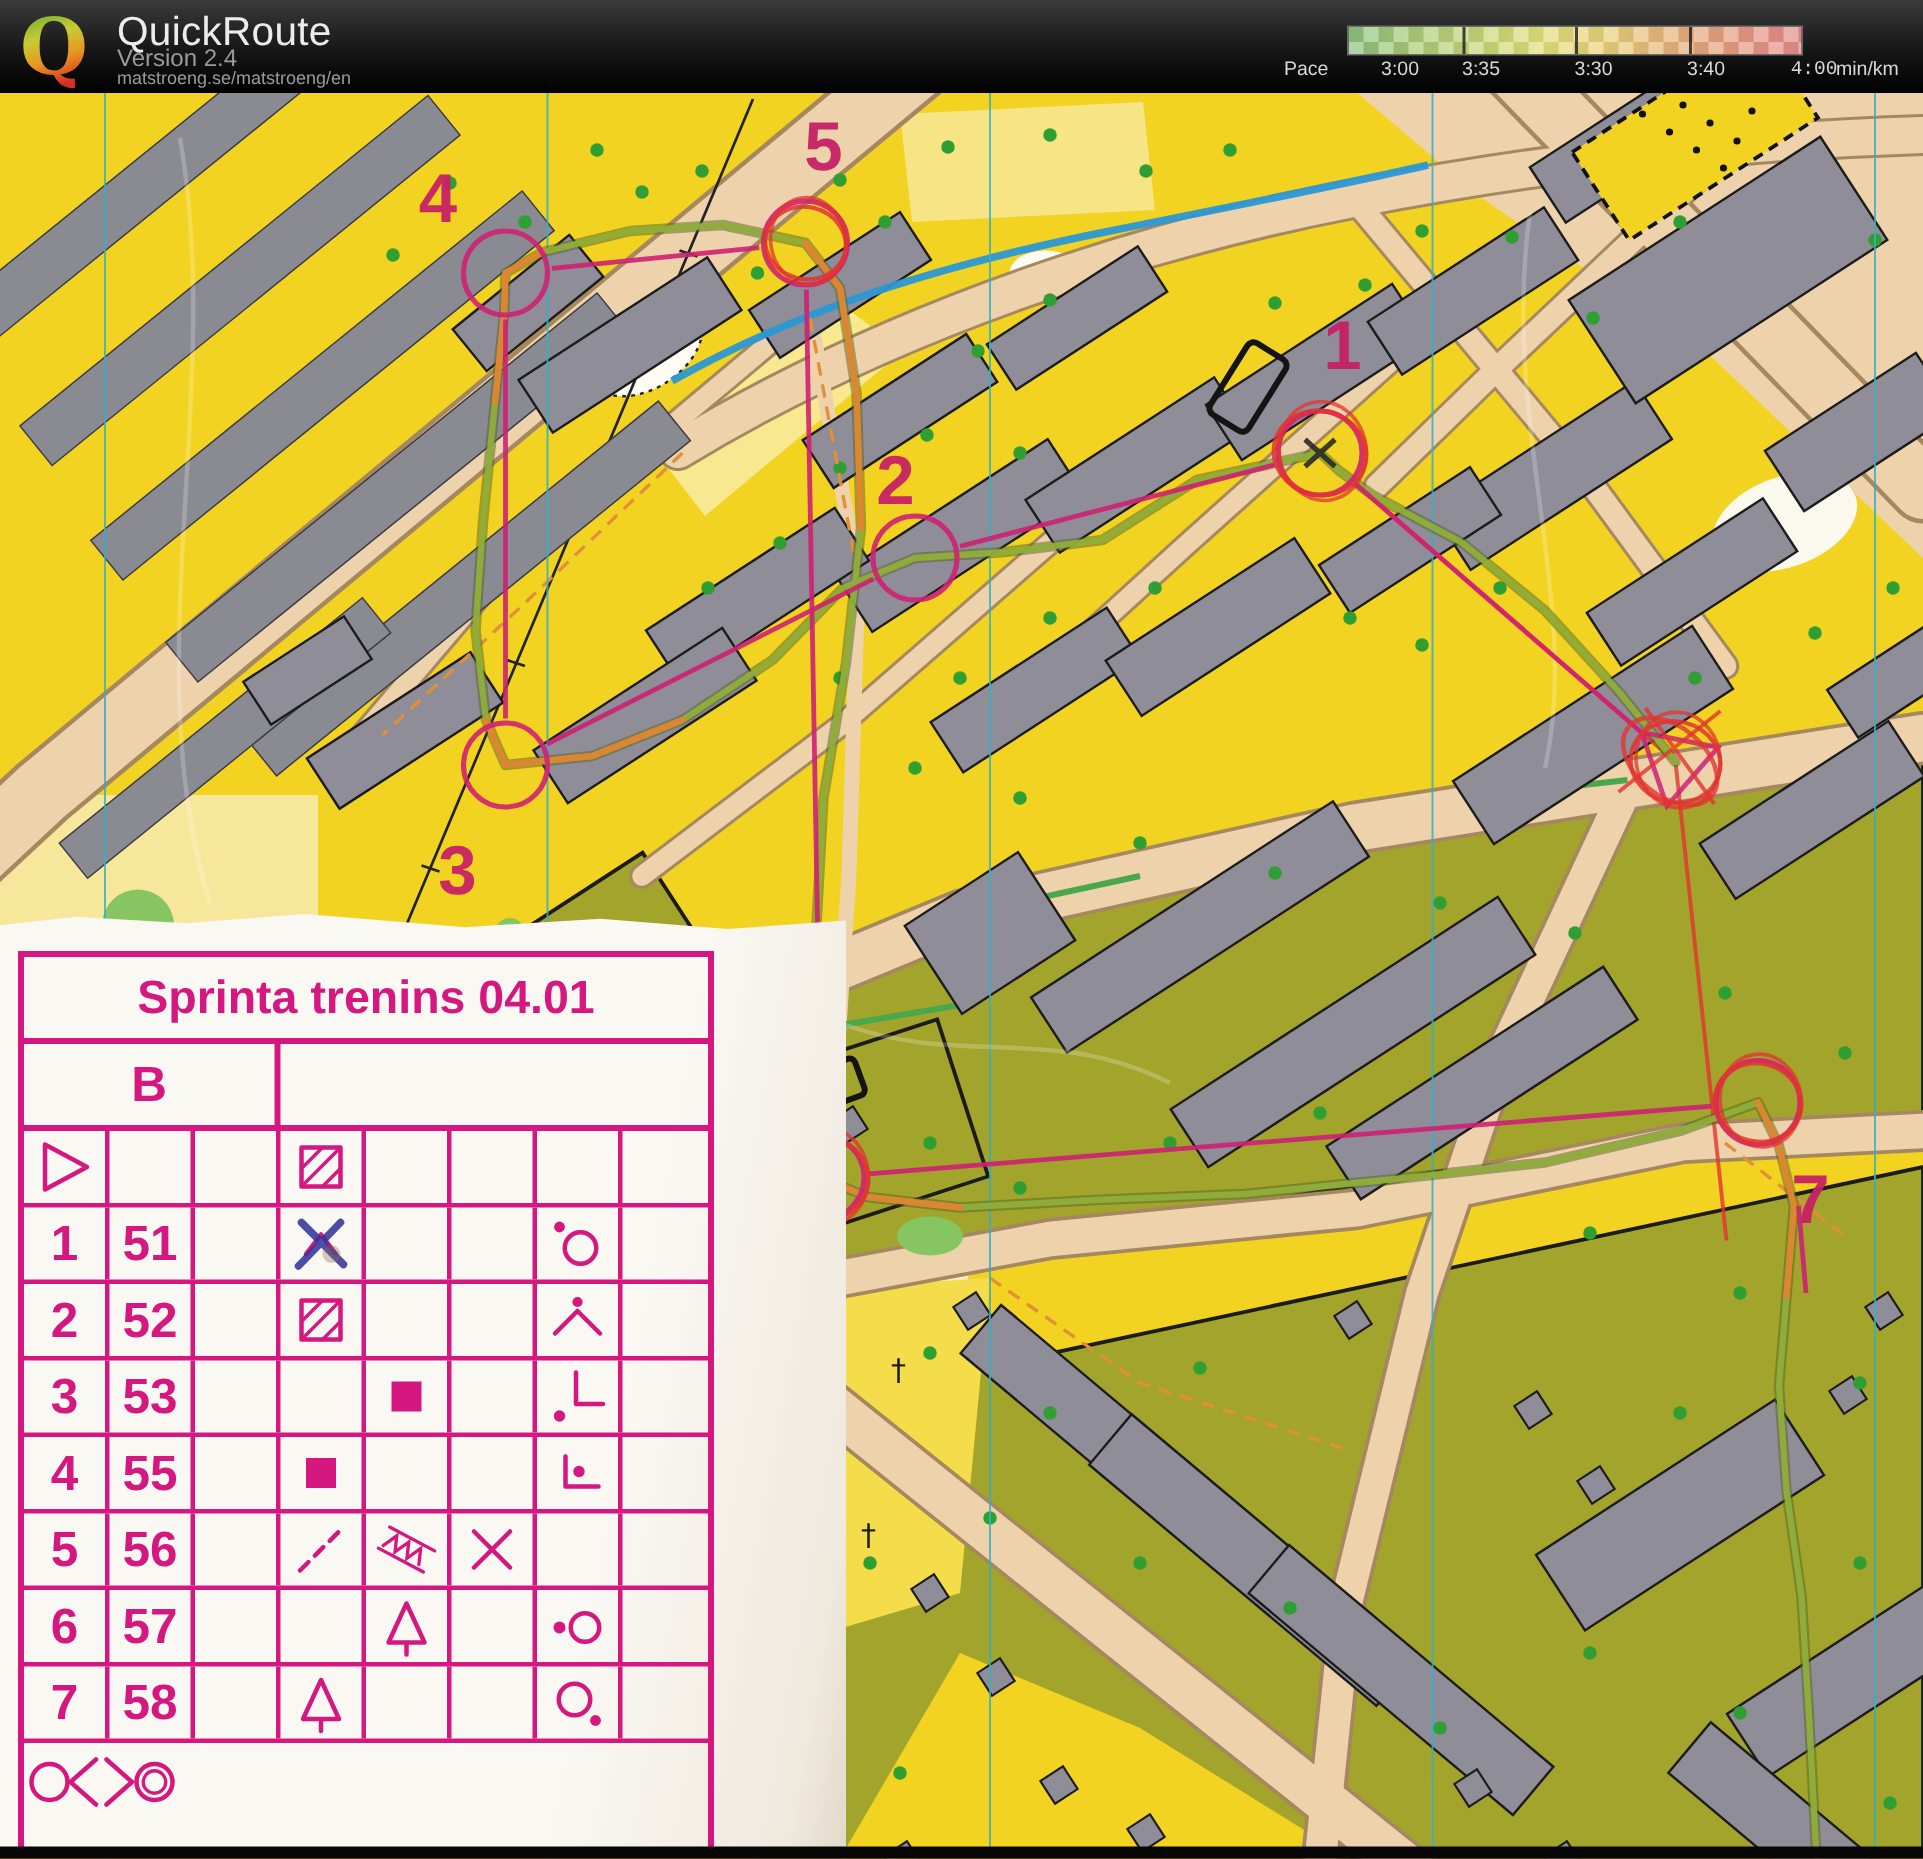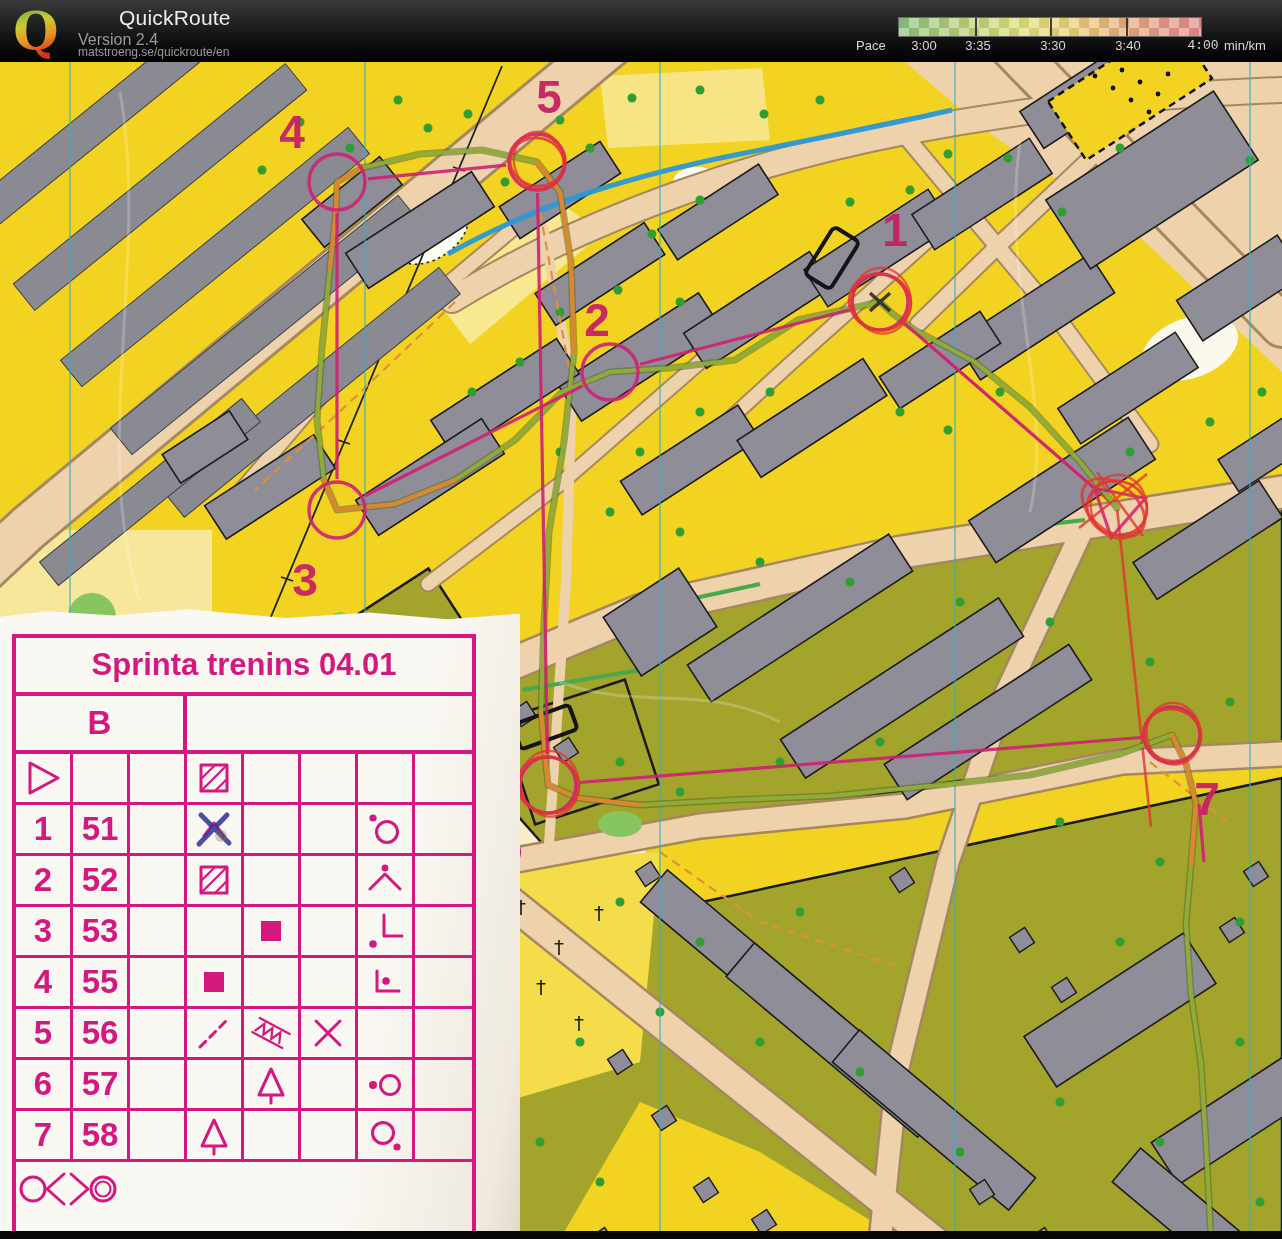--- a/index.html
+++ b/index.html
@@ -8,37 +8,37 @@
     --pen:#e23430;
   }
   html,body{margin:0;padding:0;background:#111;}
   body{font-family:"Liberation Sans", sans-serif;}
   #stage{position:relative;width:1282px;height:1239px;overflow:hidden;background:#000;}
 
   
   #header{position:absolute;left:0;top:0;width:1282px;height:62px;
     background:linear-gradient(#3a3a3a,#161616 55%,#000);}
   #logo{position:absolute;left:8px;top:3px;width:56px;height:56px;}
-  #app-title{position:absolute;left:78px;top:6px;font-size:21px;color:#ececec;letter-spacing:.2px;margin-left:41px;}
+  #app-title{position:absolute;left:78px;top:6px;font-size:27px;color:#ececec;letter-spacing:.2px;}
   #app-version{position:absolute;left:78px;top:31px;font-size:16px;color:#9a9a9a;}
   #app-url{position:absolute;left:78px;top:45px;font-size:12px;color:#9a9a9a;}
   #pace-bar{position:absolute;left:898px;top:17px;width:304px;height:20px;
     border:1px solid #6b6b6b;box-sizing:border-box;}
   .tick{position:absolute;top:0;bottom:0;width:2px;background:rgba(25,25,25,.8);}
   .pl{position:absolute;top:38px;font-size:13px;color:#d8d8d8;white-space:nowrap;}
-  .pl.c{width:44px;text-align:center;}
+  .pl.c{width:44px;text-align:right;}
   #pl0{left:856px;} #pl1{left:902px;} #pl2{left:956px;} #pl3{left:1031px;}
   #pl4{left:1106px;} #pl5{left:1181px;font-family:Liberation Mono, monospace;} #pl6{left:1224px;}
 
   
   #map-wrap{position:absolute;left:0;top:62px;width:1282px;height:1177px;background:#f2d322;}
   #map-svg{display:block;}
 
   
-  #sheet{position:absolute;left:0px;top:608px;width:520px;height:631px;
+  #sheet{position:absolute;left:0px;top:608px;width:564px;height:631px;
     background:linear-gradient(100deg,#faf8f3 70%,#efe9de 94%,#e2d9c9);
     box-shadow:6px 0 14px rgba(40,30,10,.45);
     clip-path:polygon(0 1.4%,9% .5%,22% 1.2%,36% .2%,55% 1.6%,71% .7%,86% 1.8%,100% .9%,100% 100%,0 100%);}
   #cd-table{position:absolute;left:12px;top:26px;width:456px;height:594px;
     border:4px solid var(--mag);box-sizing:content-box;color:var(--mag);}
   #cd-title{height:58px;border-bottom:4px solid var(--mag);display:flex;align-items:center;justify-content:center;
     font-size:31px;font-weight:bold;box-sizing:border-box;}
   #cd-head{height:58px;border-bottom:4px solid var(--mag);display:flex;box-sizing:border-box;}
   .hcell{display:flex;align-items:center;justify-content:center;font-size:33px;font-weight:bold;box-sizing:border-box;}
   #cd-head .h1{width:171px;border-right:4px solid var(--mag);}
@@ -67,21 +67,21 @@
           <stop offset="0" stop-color="#3f9b35"></stop>
           <stop offset="0.45" stop-color="#c8cc33"></stop>
           <stop offset="0.72" stop-color="#e89422"></stop>
           <stop offset="1" stop-color="#d8301f"></stop>
         </linearGradient>
       </defs>
       <text x="28" y="46" text-anchor="middle" font-family="DejaVu Serif, serif" font-weight="bold" font-size="52" fill="url(#qgrad)">Q</text>
     </svg>
     <div id="app-title">QuickRoute</div>
     <div id="app-version">Version 2.4</div>
-    <div id="app-url">matstroeng.se/quickroute/en</div>
+    <div id="app-url">matstroeng.se/matstroeng/en</div>
 
     <div id="pace-bar" style="background: conic-gradient(rgba(255, 255, 255, 0.3) 90deg, rgba(0, 0, 0, 0.06) 90deg, rgba(0, 0, 0, 0.06) 180deg, rgba(255, 255, 255, 0.3) 180deg, rgba(255, 255, 255, 0.3) 270deg, rgba(0, 0, 0, 0.06) 270deg) 0px 0px / 20px 20px, linear-gradient(to right, rgb(140, 193, 125), rgb(169, 204, 119), rgb(198, 214, 119), rgb(226, 223, 123), rgb(233, 208, 122), rgb(232, 178, 121), rgb(230, 154, 130), rgb(227, 139, 139));">
       <div class="tick" style="left:25%"></div>
       <div class="tick" style="left:50%"></div>
       <div class="tick" style="left:75%"></div>
     </div>
     <span class="pl" id="pl0">Pace</span>
     <span class="pl c" id="pl1">3:00</span>
     <span class="pl c" id="pl2">3:35</span>
     <span class="pl c" id="pl3">3:30</span>

